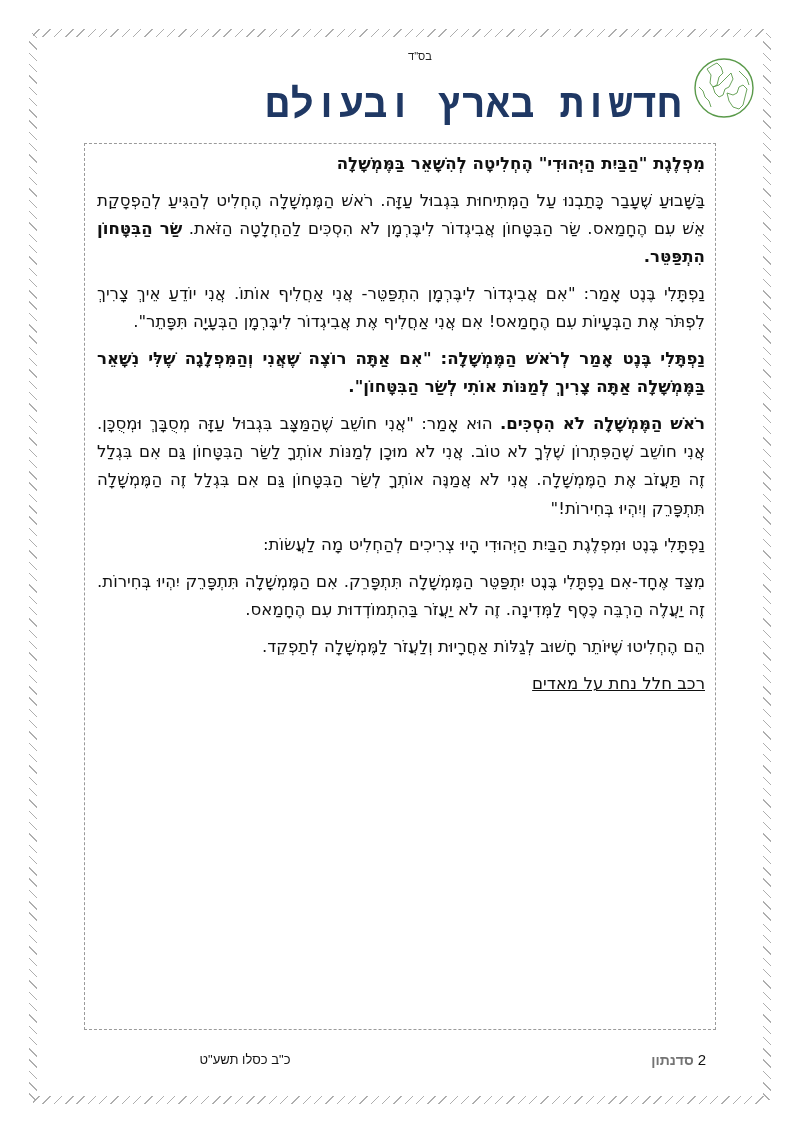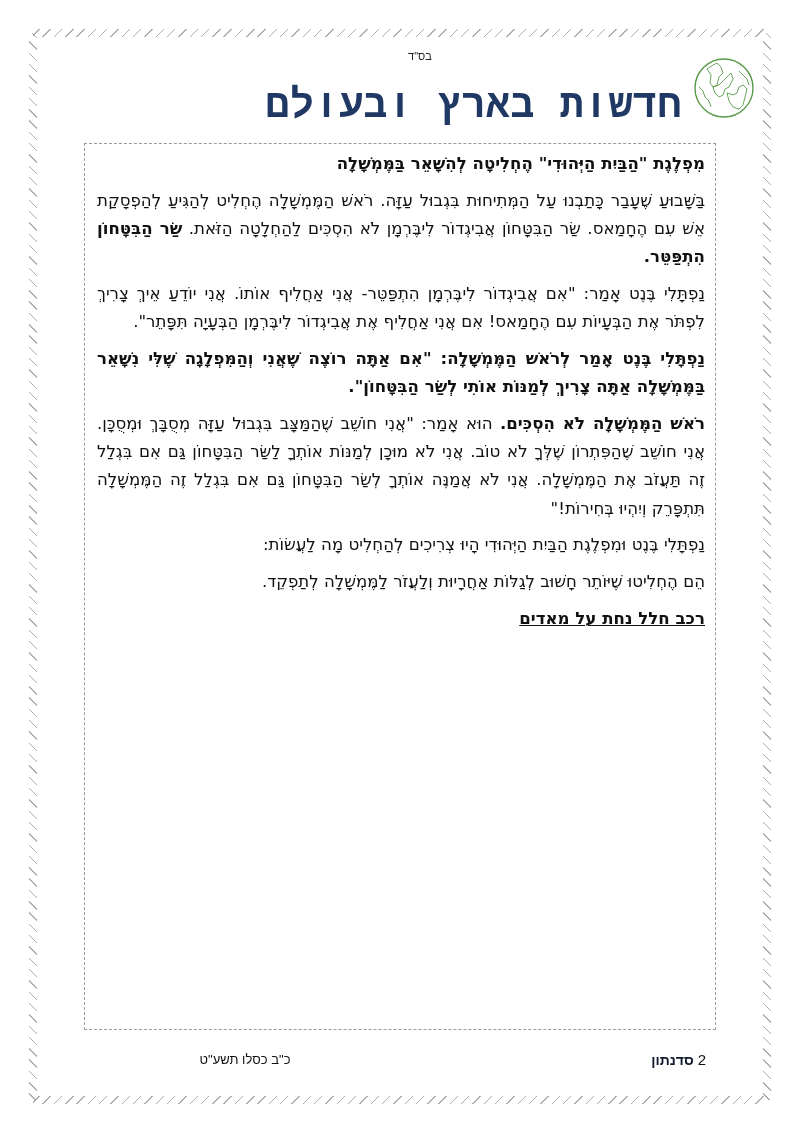--- a/index.html
+++ b/index.html
@@ -35,30 +35,30 @@
       color: #1f3864; direction: rtl; letter-spacing: 0.5px; white-space: nowrap;
     }
     .content-box {
       position: absolute; left: 84px; top: 143px; width: 632px; height: 887px;
       box-sizing: border-box; border: 1px dashed #9a9a9a;
       padding: 6px 10px 0 12px; direction: rtl; text-align: justify;
       font-family: "DejaVu Sans", sans-serif; font-size: 16.6px; line-height: 28.2px; color: #111;
     }
     .content-box p { margin: 0 0 8.6px 0; }
     .content-box .bold { font-weight: bold; }
-    .content-box .underline { text-decoration: underline; font-weight: bold; }
+    .content-box .underline { text-decoration: underline; font-weight: normal; }
     .footer-date {
       position: absolute; left: 180px; top: 1052px; width: 130px; text-align: center;
       font-family: "Liberation Sans", sans-serif; font-size: 13px; color: #111; direction: rtl;
     }
     .footer-brand {
       position: absolute; right: 90px; top: 1051px; direction: rtl; white-space: nowrap;
       font-family: "Liberation Sans", sans-serif; font-size: 14px;
     }
-    .footer-brand .brand-name { color: #0f172a; font-weight: bold; }
+    .footer-brand .brand-name { color: #737373; font-weight: bold; }
     .footer-brand .page-num { color: #111; font-size: 15px; margin-right: 4px; }
   </style>
 </head>
 <body>
 
 <div class="page-border">
   <div class="hatch-top"></div>
   <div class="hatch-bottom"></div>
   <div class="hatch-left"></div>
   <div class="hatch-right"></div>
@@ -79,20 +79,21 @@
 
 <div class="title">חדשות בארץ ובעולם</div>
 
 <div class="content-box">
   <p class="bold">מִפְלֶגֶת "הַבַּיִת הַיְּהוּדִי" הֶחְלִיטָה לְהִשָּׁאֵר בַּמֶּמְשָׁלָה</p>
   <p><span>בַּשָּׁבוּעַ שֶׁעָבַר כָּתַבְנוּ עַל הַמְּתִיחוּת בִּגְבוּל עַזָּה.  רֹאשׁ הַמֶּמְשָׁלָה הֶחְלִיט לְהַגִּיעַ לְהַפְסָקַת אֵשׁ עִם הֶחָמַאס. שַׂר הַבִּטָּחוֹן אֲבִיגְדוֹר לִיבֶּרְמָן לֹא הִסְכִּים לַהַחְלָטָה הַזֹּאת.</span> <span class="bold">שַׂר הַבִּטָּחוֹן הִתְפַּטֵּר.</span></p>
   <p>נַפְתָּלִי בֶּנֶט אָמַר: "אִם אֲבִיגְדוֹר לִיבֶּרְמָן הִתְפַּטֵּר- אֲנִי אַחֲלִיף אוֹתוֹ. אֲנִי יוֹדֵעַ אֵיךְ צָרִיךְ לִפְתֹּר אֶת הַבְּעָיוֹת עִם הֶחָמַאס! אִם אֲנִי אַחֲלִיף אֶת אֲבִיגְדוֹר לִיבֶּרְמָן הַבְּעָיָה תִּפָּתֵר".</p>
   <p class="bold">נַפְתָּלִי בֶּנֶט אָמַר לְרֹאשׁ הַמֶּמְשָׁלָה: "אִם אַתָּה רוֹצֶה שֶׁאֲנִי וְהַמִּפְלָגָה שֶׁלִּי נִשָּׁאֵר בַּמֶּמְשָׁלָה אַתָּה צָרִיךְ לְמַנּוֹת אוֹתִי לְשַׂר הַבִּטָּחוֹן".</p>
   <p><span class="bold">רֹאשׁ הַמֶּמְשָׁלָה לֹא הִסְכִּים.</span><span> הוּא אָמַר: "אֲנִי חוֹשֵׁב שֶׁהַמַּצָּב בִּגְבוּל עַזָּה מְסֻבָּךְ וּמְסֻכָּן. אֲנִי חוֹשֵׁב שֶׁהַפִּתְרוֹן שֶׁלְּךָ לֹא טוֹב. אֲנִי לֹא מוּכָן לְמַנּוֹת אוֹתְךָ לַשַּׂר הַבִּטָּחוֹן גַּם אִם בִּגְלַל זֶה תַּעֲזֹב אֶת הַמֶּמְשָׁלָה. אֲנִי לֹא אֲמַנֶּה אוֹתְךָ לְשַׂר הַבִּטָּחוֹן גַּם אִם בִּגְלַל זֶה הַמֶּמְשָׁלָה תִּתְפָּרֵק וְיִהְיוּ בְּחִירוֹת!"</span></p>
   <p>נַפְתָּלִי בֶּנֶט וּמִפְלֶגֶת הַבַּיִת הַיְּהוּדִי הָיוּ צְרִיכִים לְהַחְלִיט מָה לַעֲשׂוֹת:</p>
+  <p>מִצַּד אֶחָד-אִם נַפְתָּלִי בֶּנֶט יִתְפַּטֵּר הַמֶּמְשָׁלָה תִּתְפָּרֵק. אִם הַמֶּמְשָׁלָה תִּתְפָּרֵק יִהְיוּ בְּחִירוֹת. זֶה יַעֲלֶה הַרְבֵּה כֶּסֶף לַמְּדִינָה. זֶה לֹא יַעֲזֹר בַּהִתְמוֹדְדוּת עִם הֶחָמַאס.</p>
   <p>הֵם הֶחְלִיטוּ שֶׁיּוֹתֵר חָשׁוּב לְגַלּוֹת אַחֲרָיוּת וְלַעֲזֹר לַמֶּמְשָׁלָה לְתַפְקֵד.</p>
   <p class="underline">רכב חלל נחת על מאדים</p>
 </div>
 
 <div class="footer-date">כ"ב כסלו תשע"ט</div>
 <div class="footer-brand">
   <span class="page-num">2</span>
   <span class="brand-name">סדנתון</span>
 </div>
 

